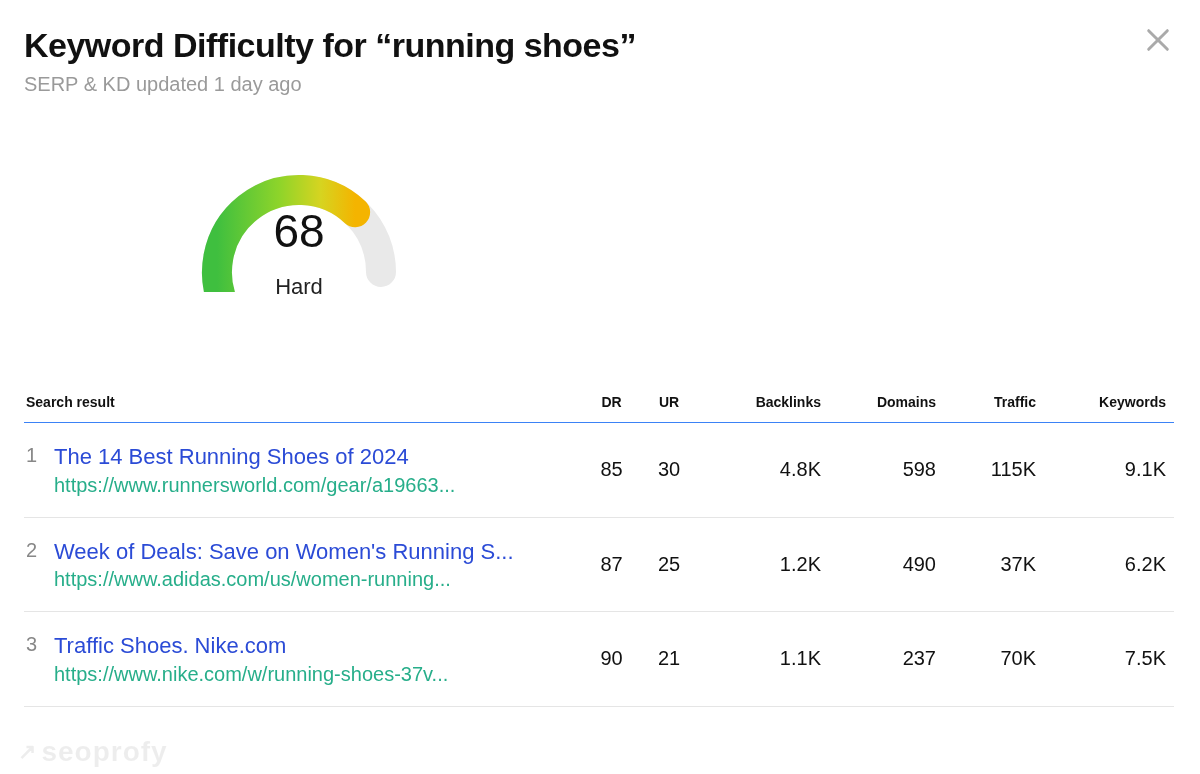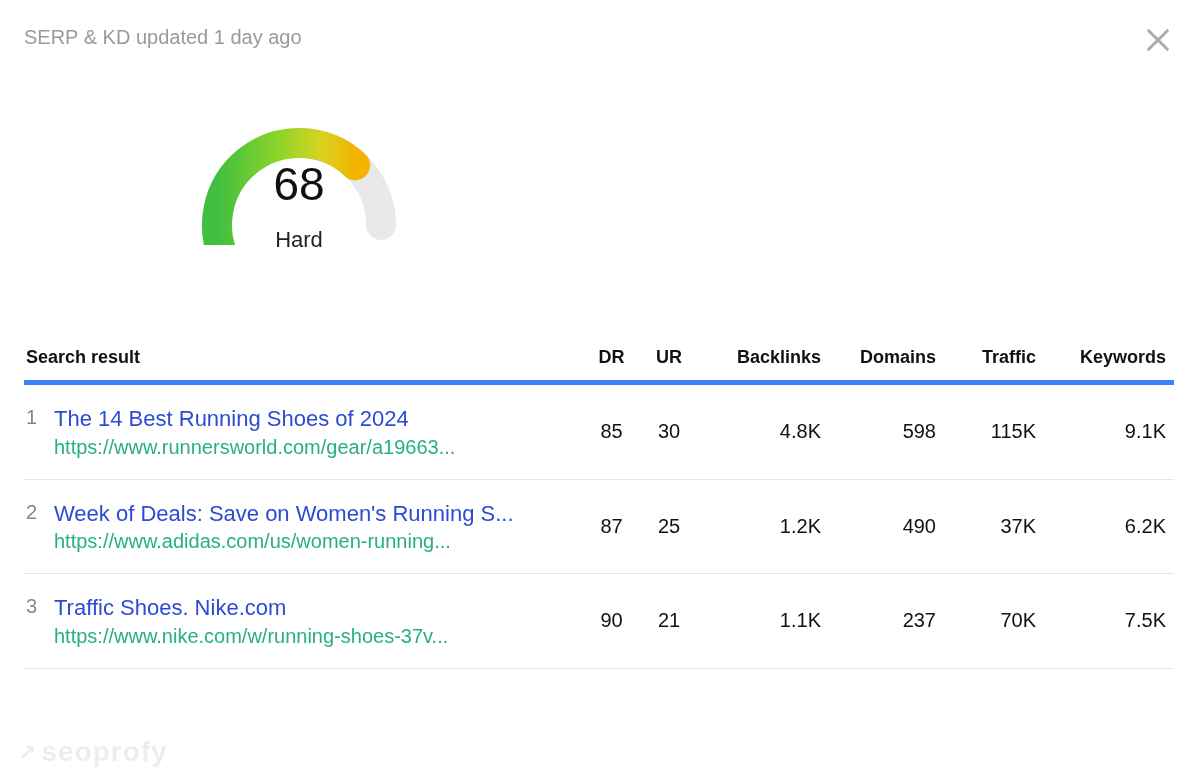--- a/index.html
+++ b/index.html
@@ -81,25 +81,25 @@
     font-weight: 700;
     margin: 0 0 22px 2px;
   }
   table.serp {
     width: 100%;
     border-collapse: collapse;
     table-layout: fixed;
   }
   table.serp th {
     text-align: left;
-    font-size: 18px;
+    font-size: 14px;
     font-weight: 700;
     color: #111;
     padding: 10px 8px 12px 8px;
-    border-bottom: 5px solid #3b82f6;
+    border-bottom: 1px solid #3b82f6;
     white-space: nowrap;
   }
   table.serp th.num, table.serp td.num { text-align: right; }
   table.serp th.ctr, table.serp td.ctr { text-align: center; }
   table.serp td {
     font-size: 20px;
     color: #111;
     padding: 20px 8px;
     border-bottom: 1px solid #e5e5e5;
     vertical-align: middle;
@@ -154,20 +154,21 @@
 
 <div class="panel">
 
   <div class="close-btn">
     <svg viewBox="0 0 24 24">
       <line x1="4" y1="4" x2="20" y2="20" stroke="currentColor" stroke-width="2.5" stroke-linecap="round"></line>
       <line x1="20" y1="4" x2="4" y2="20" stroke="currentColor" stroke-width="2.5" stroke-linecap="round"></line>
     </svg>
   </div>
 
+  <h1 class="title">Keyword Difficulty for “running shoes”</h1>
   <div class="subtitle">SERP &amp; KD updated 1 day ago</div>
 
   <div class="hero">
     <div class="gauge-wrap">
       <div class="gauge">
         <svg viewBox="0 0 240 160">
           <defs>
             <linearGradient id="grad" x1="0%" y1="0%" x2="100%" y2="0%">
               <stop offset="0%" stop-color="#3fbf3f"></stop>
               <stop offset="45%" stop-color="#8ed42a"></stop>

